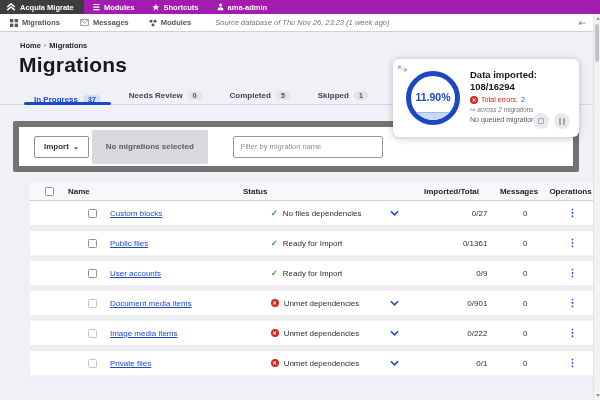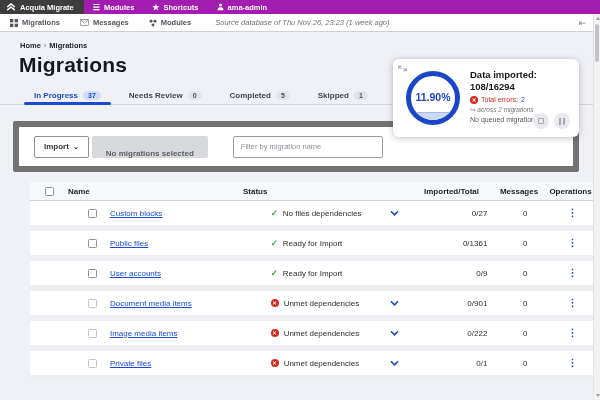--- a/index.html
+++ b/index.html
@@ -31,36 +31,36 @@
   .page-title { position:absolute; left:19px; top:53px; font-size:21px;
     font-weight:bold; color:#17181d; letter-spacing:.2px; }
 
   
   .tabs { position:absolute; left:0; top:86px; width:600px; height:19px;
     border-bottom:1px solid #d7d8df; display:flex; padding-left:20px; }
   .tab { display:flex; align-items:center; gap:5px; font-size:8px; font-weight:bold;
     color:#43454c; padding:0 14px; cursor:pointer; position:relative; }
   .tab .badge { background:#e3e4e9; color:#4d4f56; border-radius:7px;
     padding:1px 5px; font-size:7px; }
-  .tab.active { color:#1b4ace; }
+  .tab.active { color:#1b4ace;align-items:flex-end; }
   .tab.active .badge { background:#d2defb; color:#1b4ace; }
   .tab.active::after { content:""; position:absolute; left:4px; right:4px;
     bottom:-1px; height:3px; background:#1b4ace; border-radius:2px; }
 
   
   .panel { position:absolute; left:13px; top:121px; width:566px; height:51px;
     background:#fff; border:6px solid #737373; border-radius:2px; }
   .panel-inner { display:flex; align-items:center; height:100%; padding-left:15px; gap:3px; }
   .btn-import { height:22px; background:#fff; border:1px solid #8f9196; border-radius:2px;
     font-size:8px; font-weight:bold; color:#34353b; padding:0 9px;
     display:flex; align-items:center; gap:4px; cursor:pointer; }
   .btn-import .caret { font-size:7px; color:#34353b; }
-  .btn-disabled { height:22px; background:#d7d9dd; border:none; border-radius:2px;
+  .btn-disabled { height:34px; background:#d7d9dd; border:none; border-radius:2px;
     font-size:8px; font-weight:bold; color:#5b5d63; padding:0 14px;
-    display:flex; align-items:flex-end; }
+    display:flex; align-items:center; }
   .filter-input { margin-left:22px; width:150px; height:22px; border:1px solid #9a9ca2;
     border-radius:2px; font-size:7.5px; color:#333; padding:0 7px;
     font-family:"Liberation Sans", sans-serif; }
   .filter-input::placeholder { color:#8e9097; }
 
   
   .card { position:absolute; left:393px; top:59px; width:186px; height:78px;
     background:#fff; border-radius:6px; box-shadow:0 1px 7px rgba(0,0,0,.25); z-index:20; }
   .drag-icon { position:absolute; left:5px; top:5px; }
   .ring { position:absolute; left:13px; top:12px; width:54px; height:54px;

